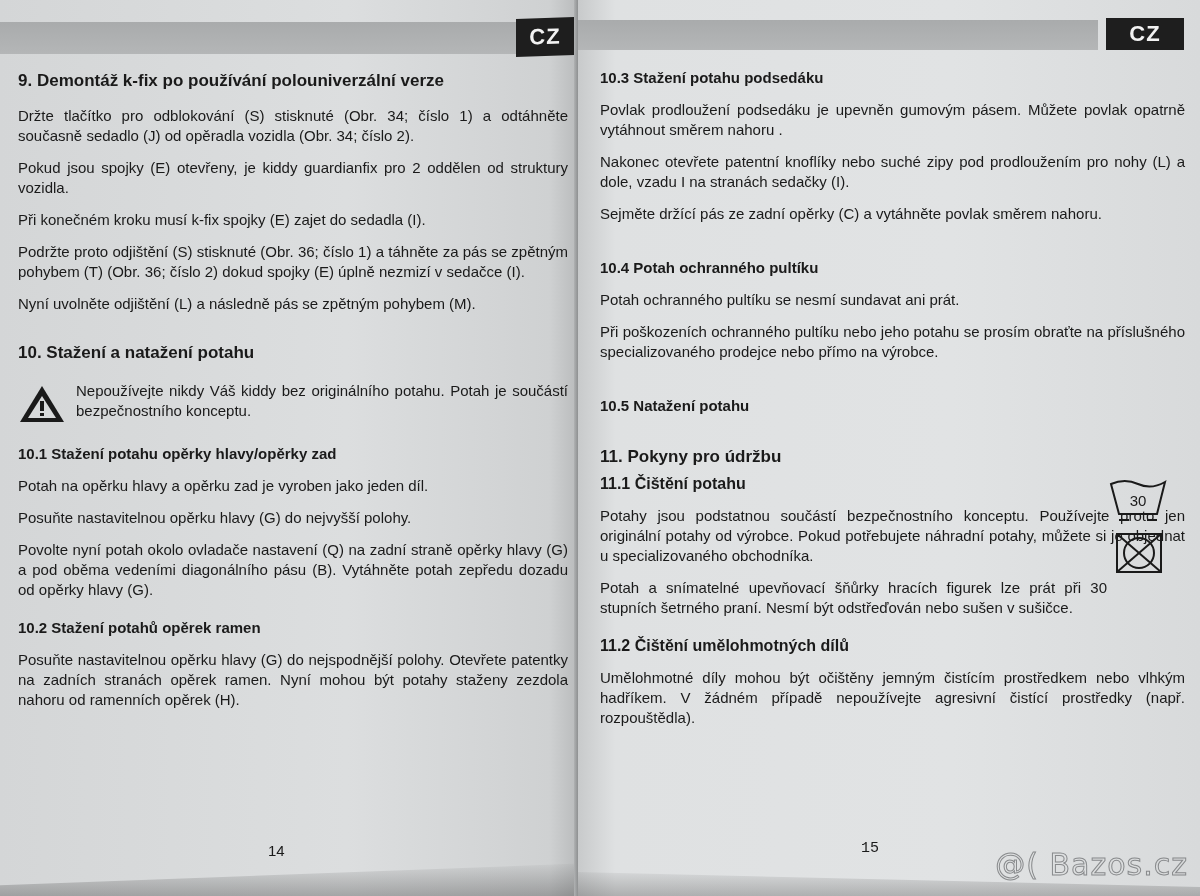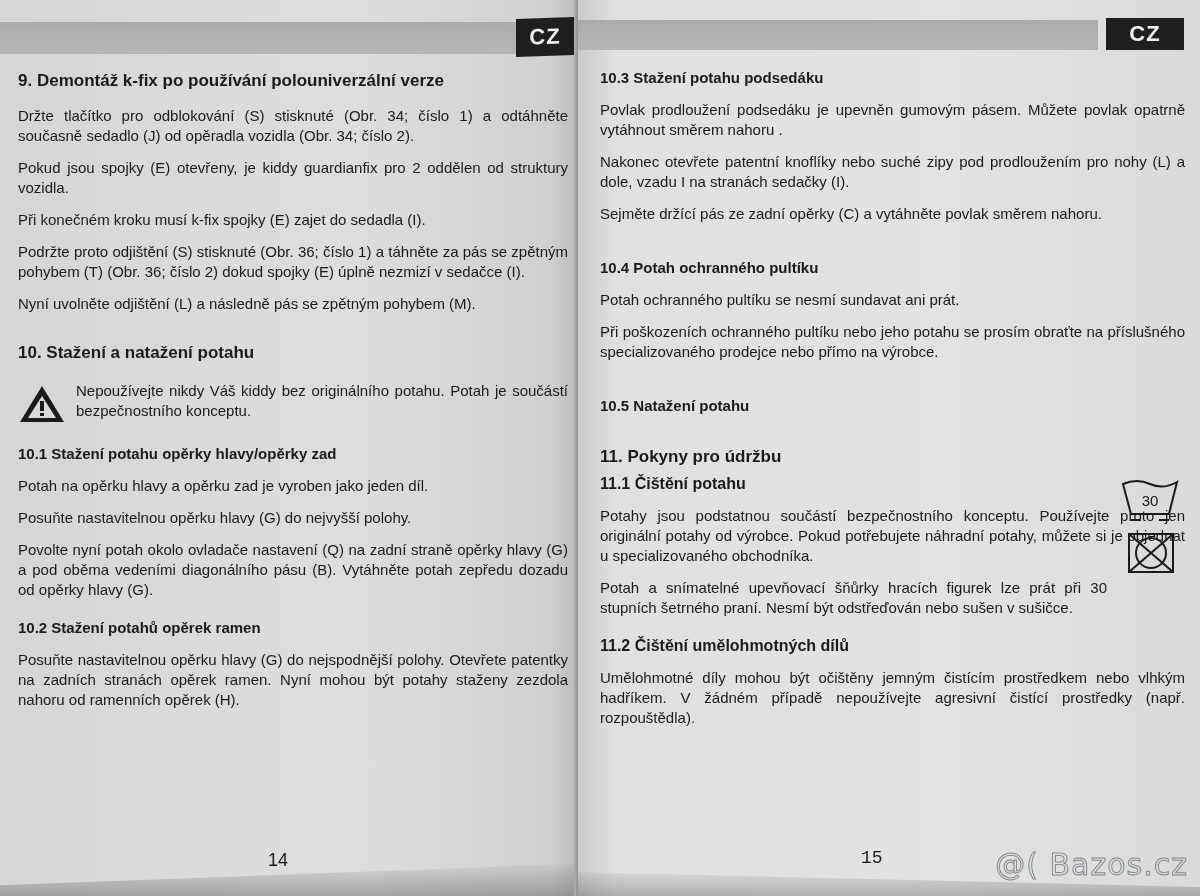--- a/index.html
+++ b/index.html
@@ -39,25 +39,25 @@
   h2 { font-size: 17px; font-weight: bold; margin: 0 0 14px 0; line-height: 22px; }
   h3 { font-size: 15px; font-weight: bold; margin: 0 0 12px 0; line-height: 20px; }
   p { margin: 9px 0 12px 0; text-align: justify; }
   .gap { height: 16px; }
 
   .warning { display: flex; align-items: center; gap: 10px; margin: 0 0 20px 0; }
   .warning-icon { width: 48px; height: 40px; flex: none; margin-top: 6px; }
   .warning p { margin: 0; }
 
   .care-block { position: relative; padding-right: 78px; }
-  .care-icons { position: absolute; right: 0; top: -28px; width: 66px; }
+  .care-icons { position: absolute; right: 12px; top: -28px; width: 66px; }
   .wash-icon { width: 62px; height: 48px; display: block; margin-bottom: 6px; }
   .nodry-icon { width: 48px; height: 42px; display: block; margin-left: 8px; }
 
-  .page-number { position: absolute; font-size: 18px; margin-top: 8px; }
+  .page-number { position: absolute; font-size: 15px; }
   .page-left .page-number { left: 268px; top: 842px; }
   .page-right .page-number { left: 283px; top: 840px; font-family: Liberation Mono, monospace; }
 
   .watermark {
     position: absolute; right: 12px; bottom: 14px; font-size: 30px; color: transparent;
     -webkit-text-stroke: 1px #888a8c; font-family: "DejaVu Sans", sans-serif; letter-spacing: 1px; margin-top: 39px;
   }
   .spine { position: absolute; left: 574px; top: 0; width: 8px; height: 896px;
     background: linear-gradient(90deg, #b0b2b3, #8e9091, #b9bbbc); }
 </style>

